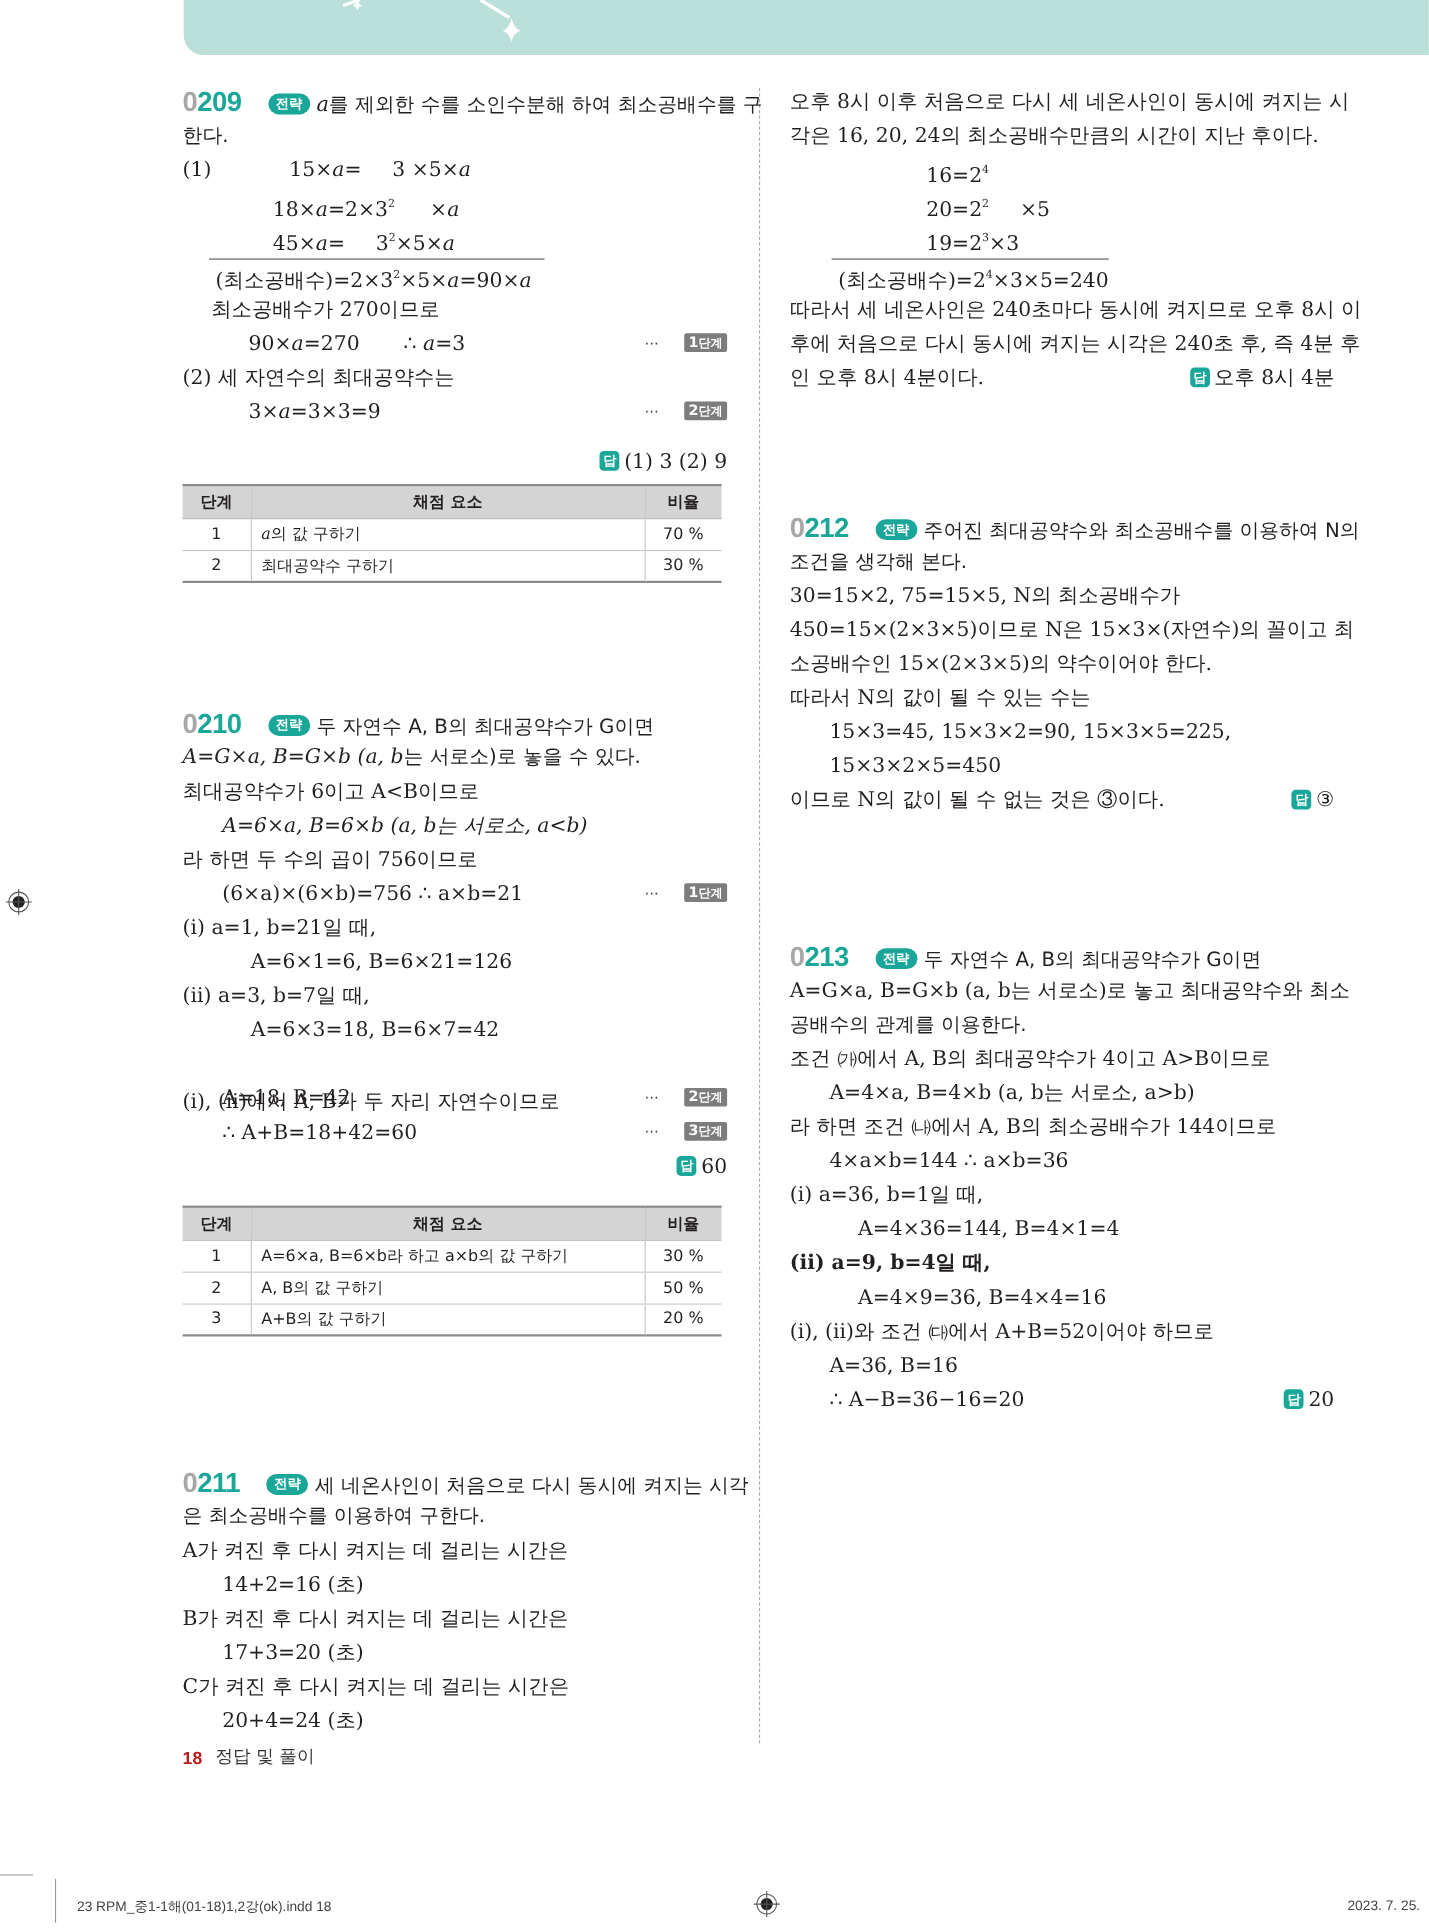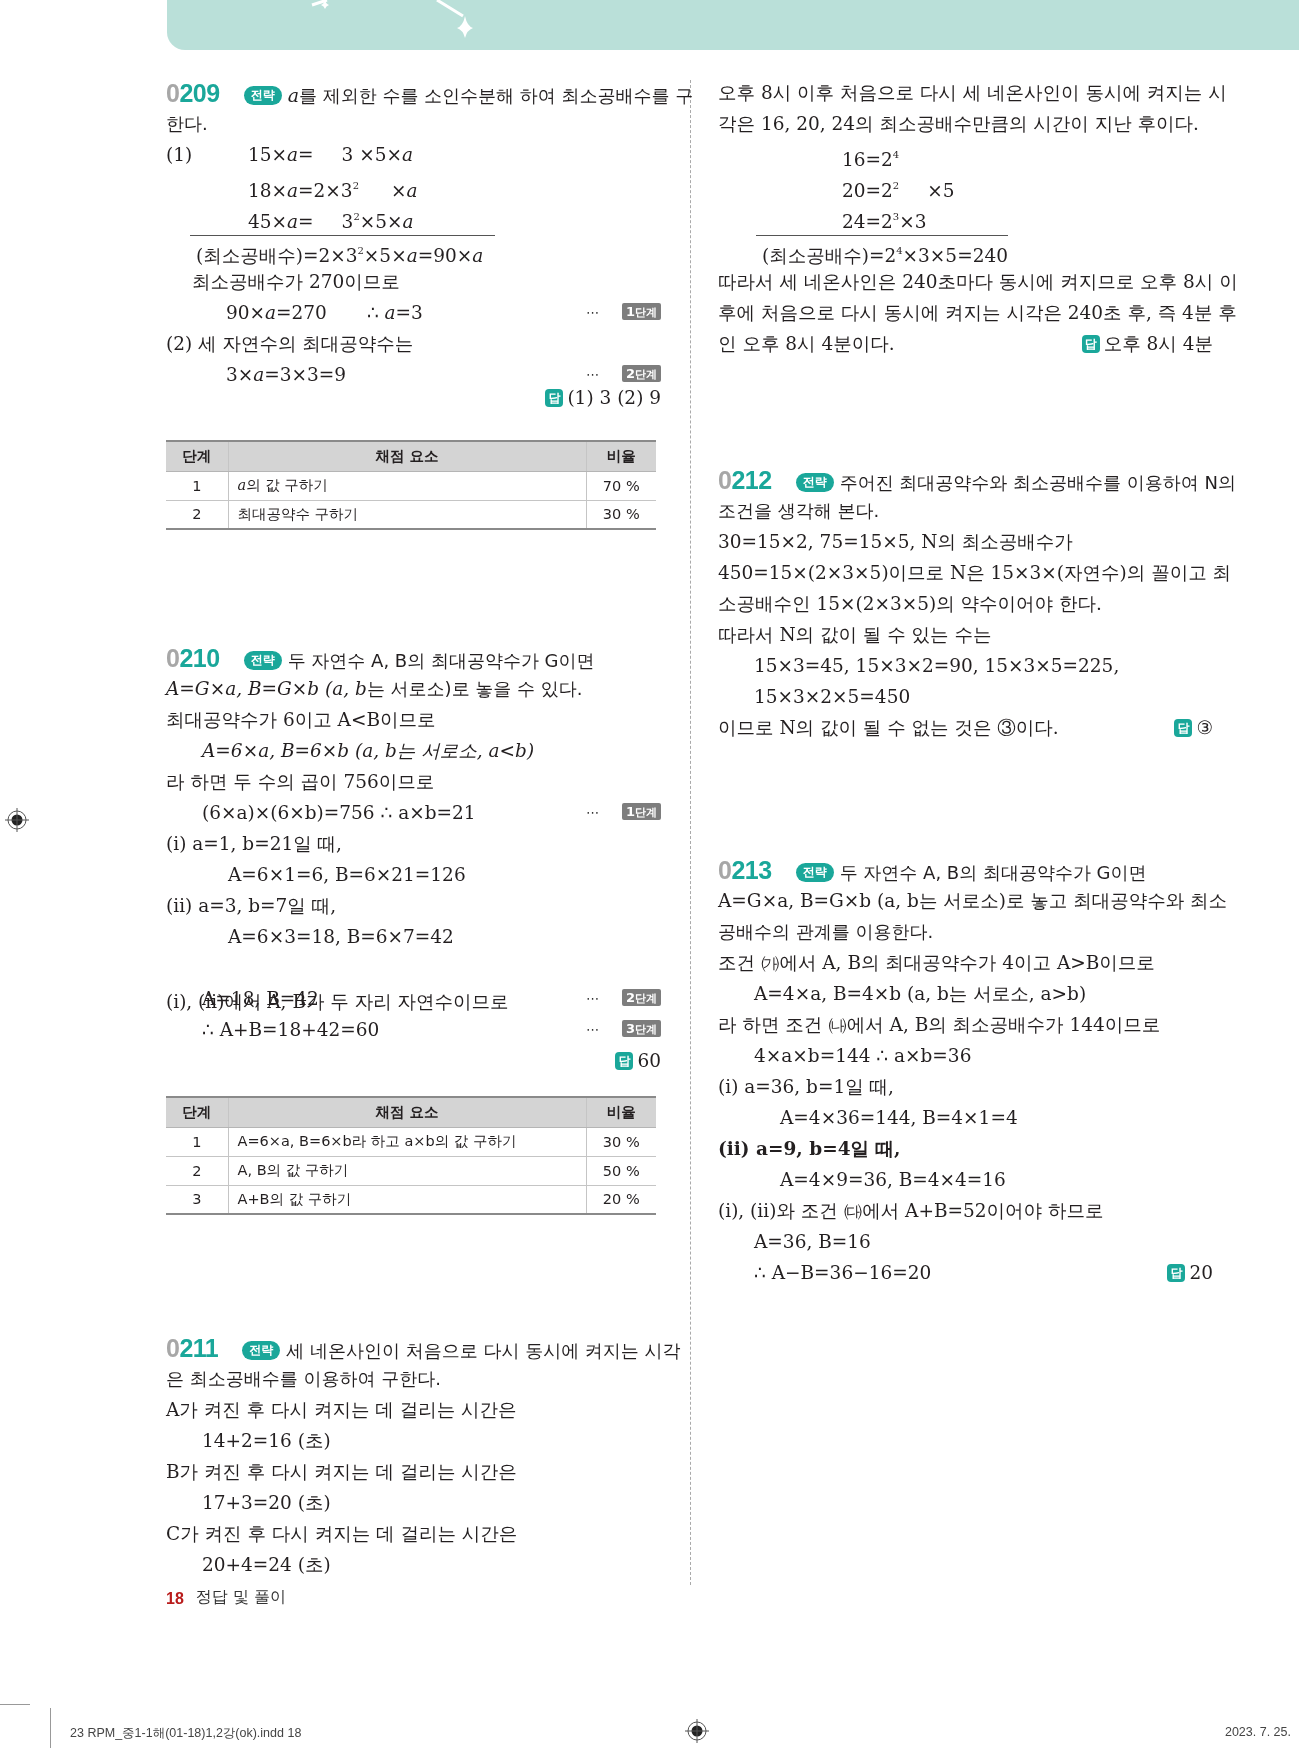--- a/index.html
+++ b/index.html
@@ -65,32 +65,32 @@
 
 <div class="col col-left">
 
   <div>
     <div class="line" style="top:0;">
       <span class="pnum"><span class="z">0</span><span>209</span></span><span class="strat">전략</span><span class="i" style="font-size:19px;">a</span><span class="head">를 제외한 수를 소인수분해 하여 최소공배수를 구</span>
     </div>
     <div class="line head" style="top:31px;">한다.</div>
 
     <div class="line" style="top:62px;">(1)</div>
-    <div class="line" style="top:62px;left:82px;"><span>15×</span><span class="i">a</span><span>=</span><span style="margin-left:28px;">3 ×5×</span><span class="i">a</span></div>
+    <div class="line" style="top:62px;left:97px;"><span>15×</span><span class="i">a</span><span>=</span><span style="margin-left:28px;">3 ×5×</span><span class="i">a</span></div>
     <div class="line" style="top:93px;left:82px;"><span>18×</span><span class="i">a</span><span>=2×3<sup>2</sup></span><span style="margin-left:32px;">×</span><span class="i">a</span></div>
     <div class="line" style="top:124px;left:82px;"><span>45×</span><span class="i">a</span><span>=</span><span style="margin-left:28px;">3<sup>2</sup>×5×</span><span class="i">a</span></div>
     <div class="rule" style="top:157px;left:24px;width:305px;"></div>
     <div class="line" style="top:158px;left:30px;"><span>(최소공배수)</span><span>=2×3<sup>2</sup>×5×</span><span class="i">a</span><span>=90×</span><span class="i">a</span></div>
     <div class="line" style="top:189px;left:26px;">최소공배수가 270이므로</div>
     <div class="line" style="top:220px;left:60px;"><span>90×</span><span class="i">a</span><span>=270</span><span style="margin-left:40px;">∴ </span><span class="i">a</span><span>=3</span></div>
     <div class="step" style="top:220px;"><span>⋯</span><span class="badge"><b>1</b><span>단계</span></span></div>
     <div class="line" style="top:251px;">(2) 세 자연수의 최대공약수는</div>
     <div class="line" style="top:282px;left:60px;"><span>3×</span><span class="i">a</span><span>=3×3=9</span></div>
     <div class="step" style="top:282px;"><span>⋯</span><span class="badge"><b>2</b><span>단계</span></span></div>
-    <div class="ans" style="top:305px;padding-left:24px;"><span class="ai">답</span><span>(1) 3  (2) 9</span></div>
+    <div class="ans" style="top:327px;padding-left:24px;"><span class="ai">답</span><span>(1) 3  (2) 9</span></div>
 
     <table class="score" style="top:362px;">
       <tbody>
           <tr>
             <th style="width:62px;">단계</th>
             <th>채점 요소</th>
             <th style="width:70px;">비율</th>
           </tr>
       <tr>
             <td class="c">1</td>
@@ -167,21 +167,21 @@
   </div>
 </div>
 
 <div class="col col-right">
 
   <div>
     <div class="line" style="top:0;">오후 8시 이후 처음으로 다시 세 네온사인이 동시에 켜지는 시</div>
     <div class="line" style="top:31px;">각은 16, 20, 24의 최소공배수만큼의 시간이 지난 후이다.</div>
     <div class="line" style="top:62px;left:124px;"><span>16=2</span><sup>4</sup></div>
     <div class="line" style="top:93px;left:124px;"><span>20=2</span><sup>2</sup><span style="margin-left:28px;">×5</span></div>
-    <div class="line" style="top:124px;left:124px;"><span>24=2</span><sup>3</sup><span>×3</span></div>
+    <div class="line" style="top:124px;left:124px;"><span>19=2</span><sup>3</sup><span>×3</span></div>
     <div class="rule" style="top:157px;left:38px;width:252px;"></div>
     <div class="line" style="top:158px;left:44px;"><span>(최소공배수)</span><span>=2</span><sup>4</sup><span>×3×5=240</span></div>
     <div class="line" style="top:189px;">따라서 세 네온사인은 240초마다 동시에 켜지므로 오후 8시 이</div>
     <div class="line" style="top:220px;">후에 처음으로 다시 동시에 켜지는 시각은 240초 후, 즉 4분 후</div>
     <div class="line" style="top:251px;">인 오후 8시 4분이다.</div>
     <div class="ans" style="top:251px;"><span class="ai">답</span><span>오후 8시 4분</span></div>
   </div>
 
   <div>
     <div class="line" style="top:387px;">

